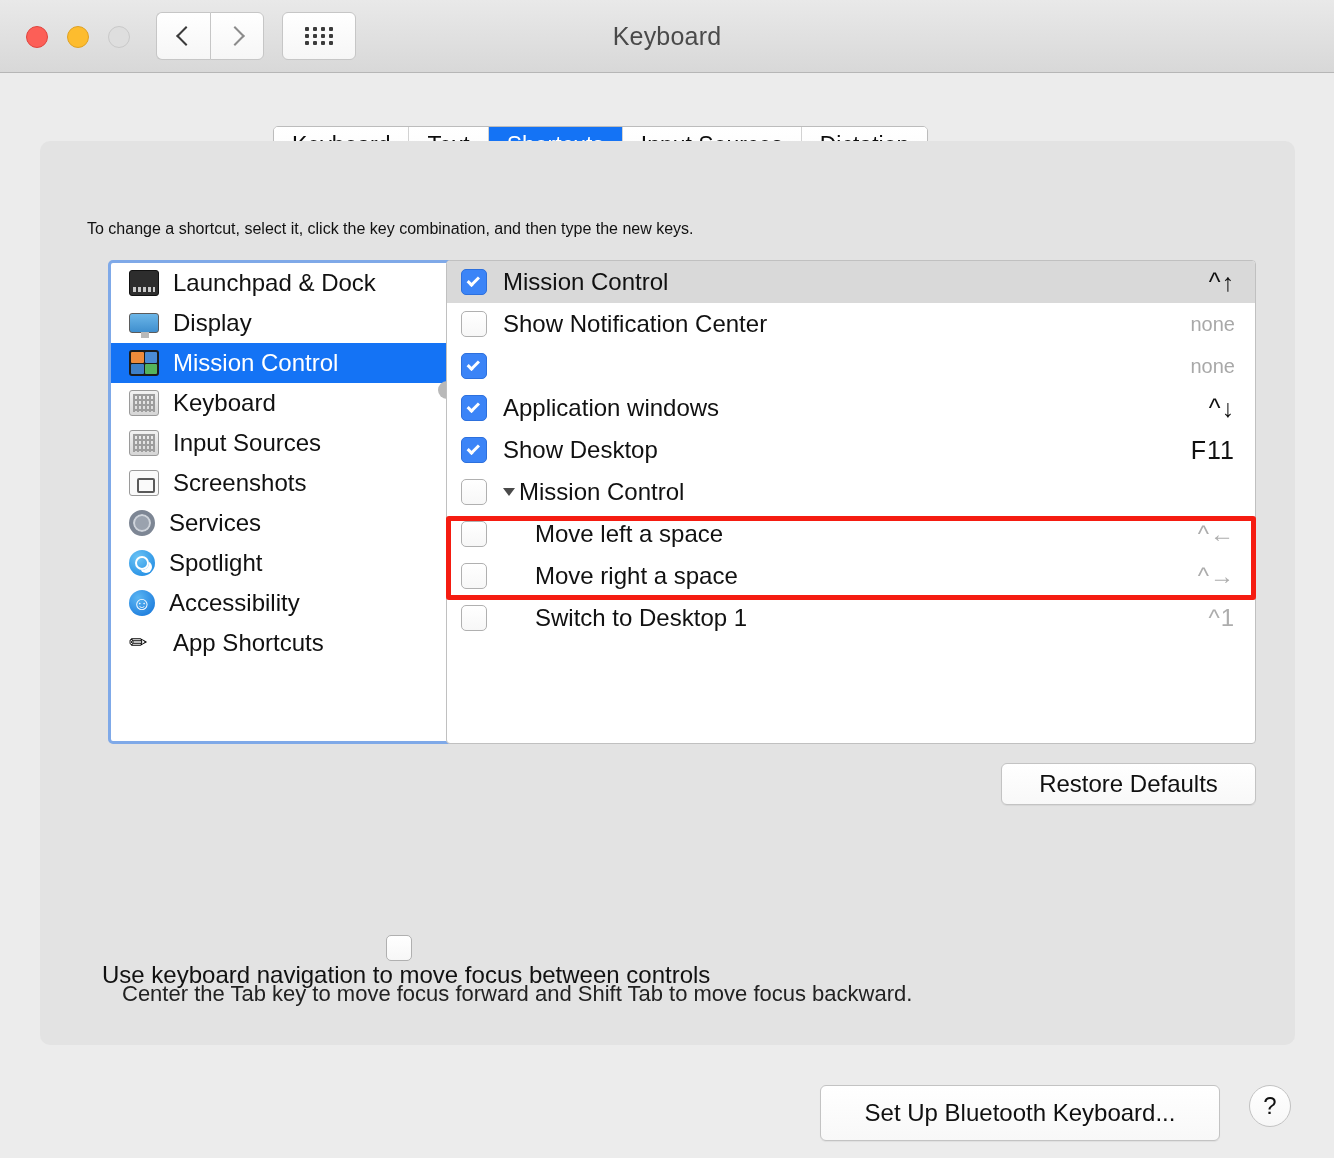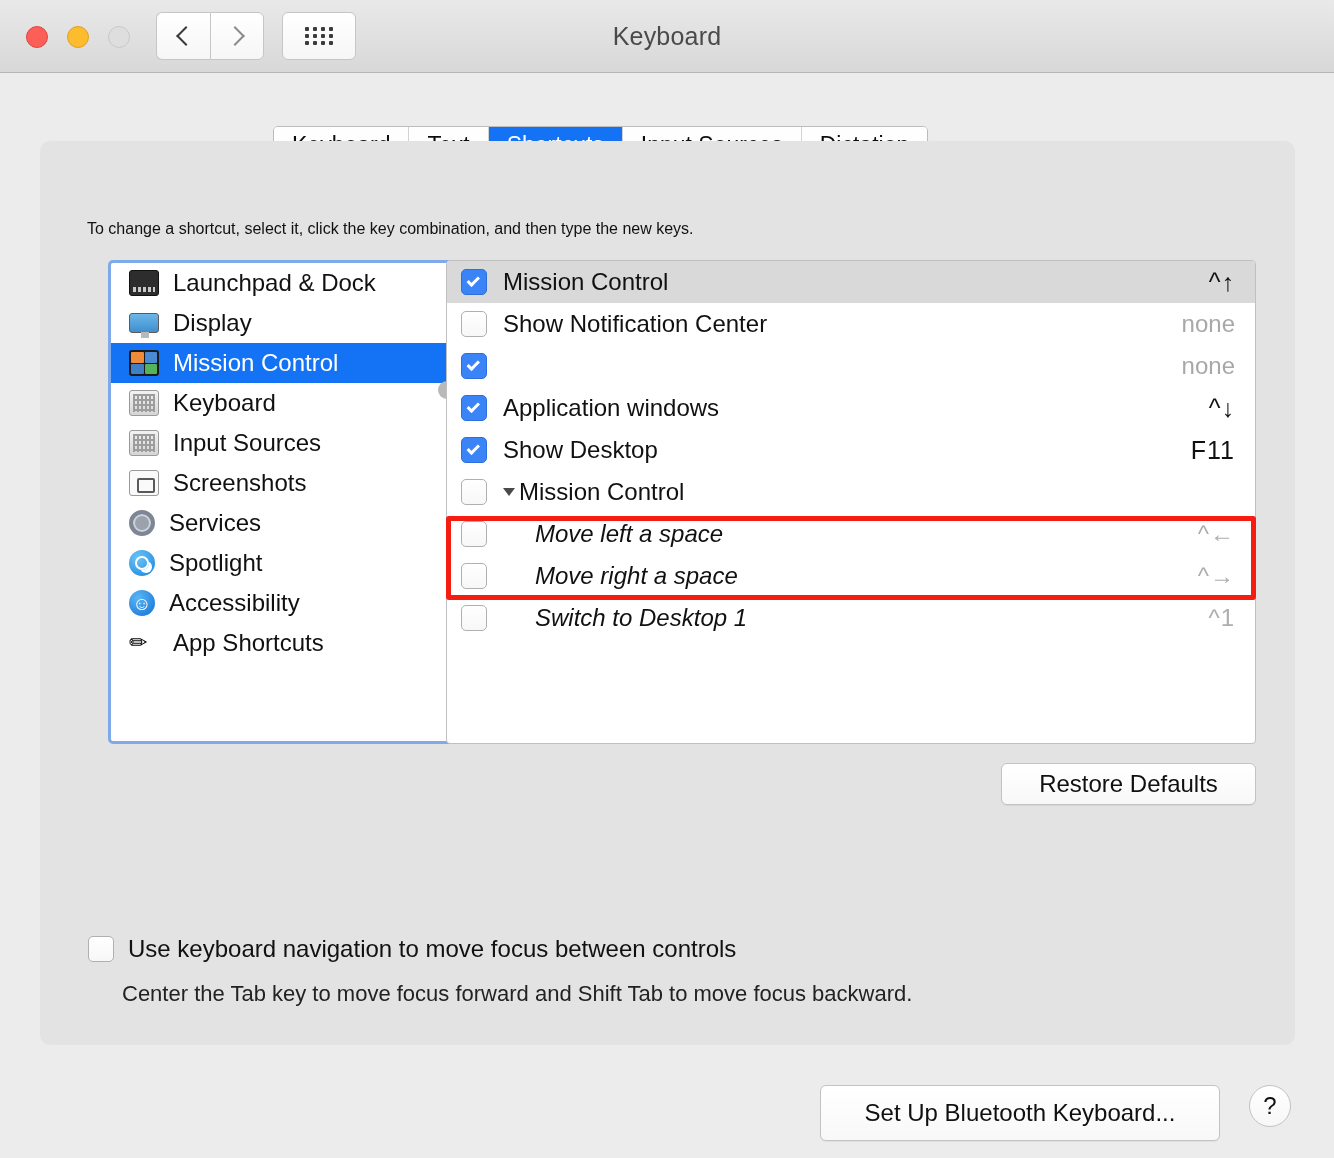--- a/index.html
+++ b/index.html
@@ -132,41 +132,41 @@
   .sc-row.sel { background: #d9d9d9; }
   .cb {
     width: 26px; height: 26px; border-radius: 5px; flex: none;
     border: 1px solid #b0b0b0; background: linear-gradient(#ffffff,#f7f7f7);
     display: flex; align-items: center; justify-content: center;
   }
   .cb.on { background: #3b84f7; border-color: #2d70dd; }
   .cb .tick { width: 12px; height: 7px; border-left: 3px solid #fff; border-bottom: 3px solid #fff;
               transform: rotate(-45deg) translate(1px,-2px); }
   .sc-name { font-size: 24px; color: #111; margin-left: 16px; }
-  .sc-row.child .sc-name { margin-left: 48px; font-style: italic; }
+  .sc-row.child .sc-name { margin-left: 48px; }
   .sc-row.group .sc-name { margin-left: 6px; }
   .tri { width: 0; height: 0; border-left: 8px solid #4a4a4a; border-top: 6px solid transparent;
          border-bottom: 6px solid transparent; transform: rotate(90deg); margin-left: 18px; flex:none; }
   .sc-key { margin-left: auto; font-size: 25px; color: #111; letter-spacing: 1px; }
   .sc-key.muted { color: #adadad; font-size: 24px; }
-  .sc-key.none  { color: #a8a8a8; font-size: 24px; letter-spacing: 0; }
+  .sc-key.none  { color: #a8a8a8; font-size: 20px; letter-spacing: 0; }
 
   .highlight-box {
     position: absolute; left: 406px; top: 375px; width: 810px; height: 84px;
     border: 5px solid #f51c11; border-radius: 3px; pointer-events: none;
   }
 
   .restore {
     position: absolute; left: 961px; top: 622px; width: 255px; height: 42px;
     background: linear-gradient(#ffffff,#f8f8f8); border: 1px solid #c3c3c3; border-radius: 6px;
     display: flex; align-items: center; justify-content: center; font-size: 24px; color: #101010;
     box-shadow: 0 1px 1px rgba(0,0,0,.06);
   }
 
-  .kbnav { position: absolute; left: 48px; top: 794px; display: flex; align-items: center; }
+  .kbnav { position: absolute; left: 48px; top: 794px; display: flex; align-items: center; flex-direction: column; }
   .kbnav .cb { width: 26px; height: 26px; }
   .kbnav-label { font-size: 24px; color: #111; margin-left: 14px; }
   .kbnav-sub { position: absolute; left: 82px; top: 840px; font-size: 22px; color: #222; }
 
   
   .bt-setup {
     position: absolute; left: 820px; top: 1085px; width: 400px; height: 56px;
     background: linear-gradient(#ffffff,#f8f8f8); border: 1px solid #c3c3c3; border-radius: 6px;
     display: flex; align-items: center; justify-content: center; font-size: 24px; color: #101010;
     box-shadow: 0 1px 1px rgba(0,0,0,.06);

